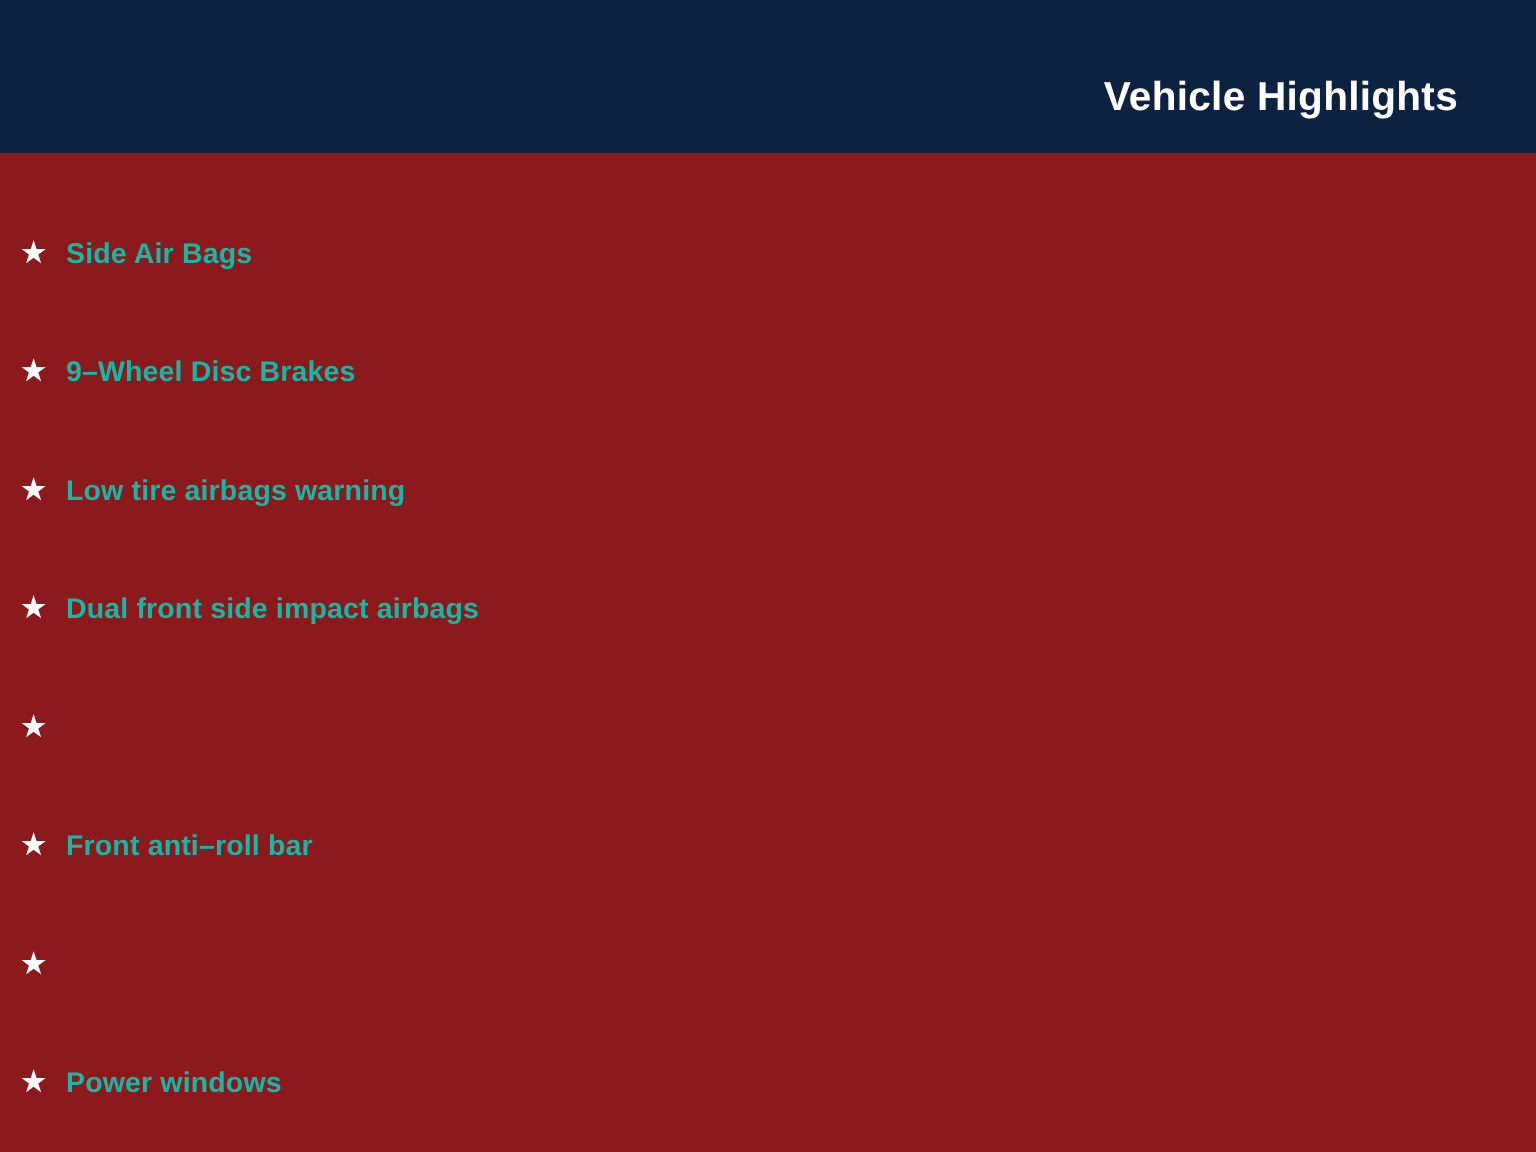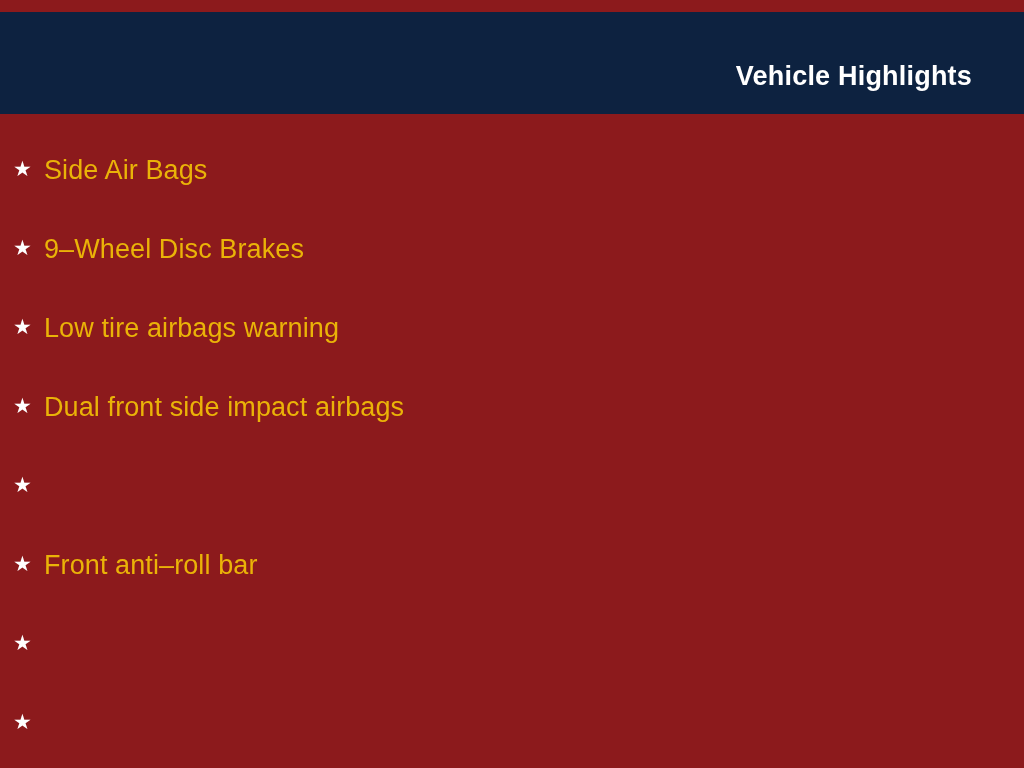--- a/index.html
+++ b/index.html
@@ -21,21 +21,20 @@
 
   
   #header {
     position: absolute;
     left: 0;
     top: 0;
     width: 1024px;
     height: 102px;
     background: #0d2240;
     box-sizing: border-box;
-    margin-top: 12px;
   }
 
   #header-title {
     position: absolute;
     right: 52px;
     top: 47px;
     margin: 0;
     font-family: "Liberation Sans", sans-serif;
     font-size: 27px;
     font-weight: bold;
@@ -81,23 +80,23 @@
     line-height: 1;
     color: #ffffff;
     text-align: left;
     position: relative;
     top: -1px;
   }
 
   .item-label {
     flex: 1 1 auto;
     font-family: "Liberation Sans", sans-serif;
-    font-size: 27px;
-    font-weight: 400;
-    color: #eab308;
+    font-size: 19px;
+    font-weight: 700;
+    color: #14b8a6;
     letter-spacing: 0.1px;
     line-height: 32px;
     white-space: nowrap;
   }
 </style>
 </head>
 <body>
 
 <div id="slide">
 
@@ -129,17 +128,18 @@
         </li>
         <li class="highlight-item">
           <span class="bullet-star">★</span>
           <span class="item-label">Front anti–roll bar</span>
         </li>
         <li class="highlight-item">
           <span class="bullet-star">★</span>
         </li>
         <li class="highlight-item">
           <span class="bullet-star">★</span>
+          <span class="item-label">Power windows</span>
         </li>
       </ul>
   </div>
 
 </div>
 
 </body></html>

